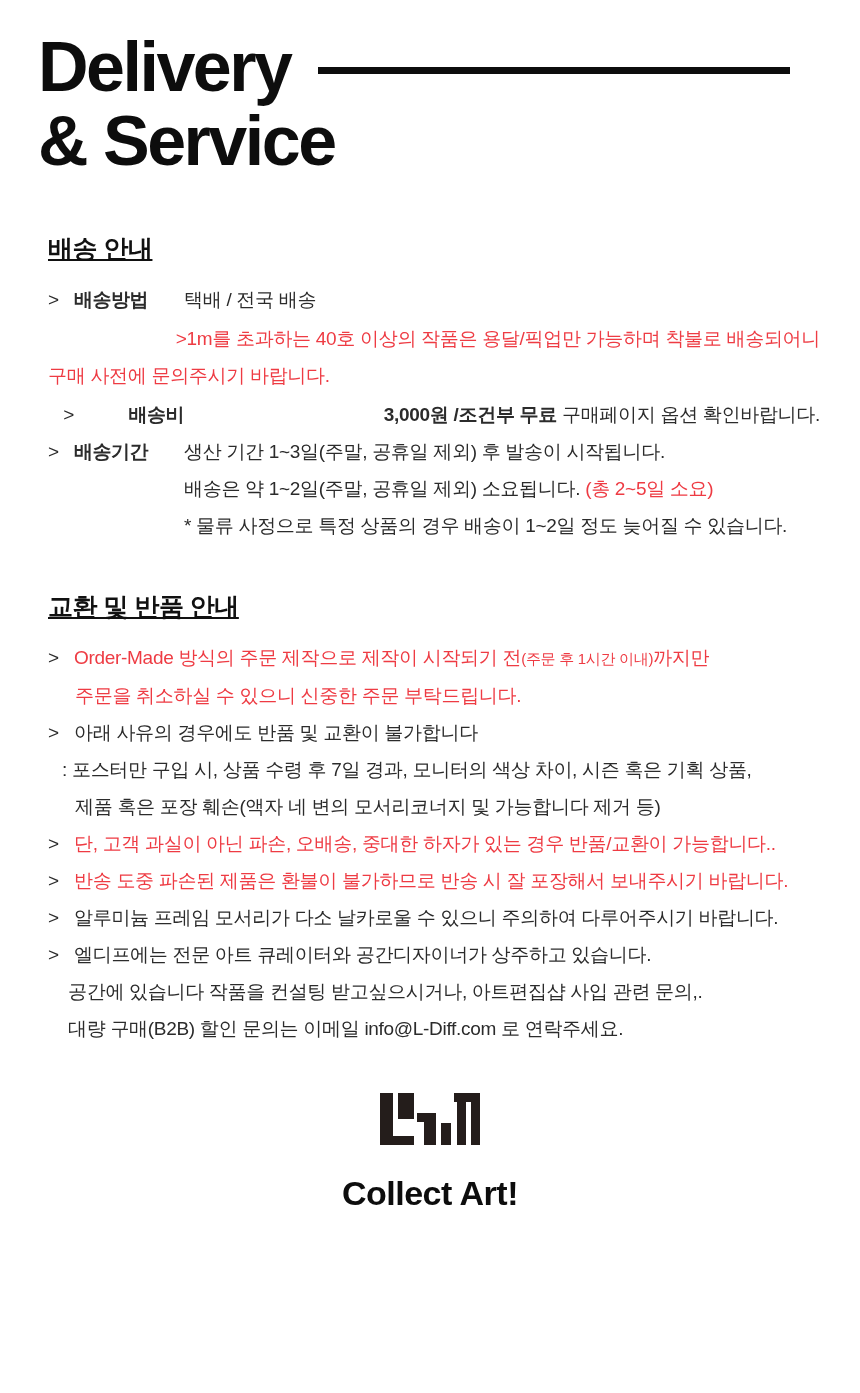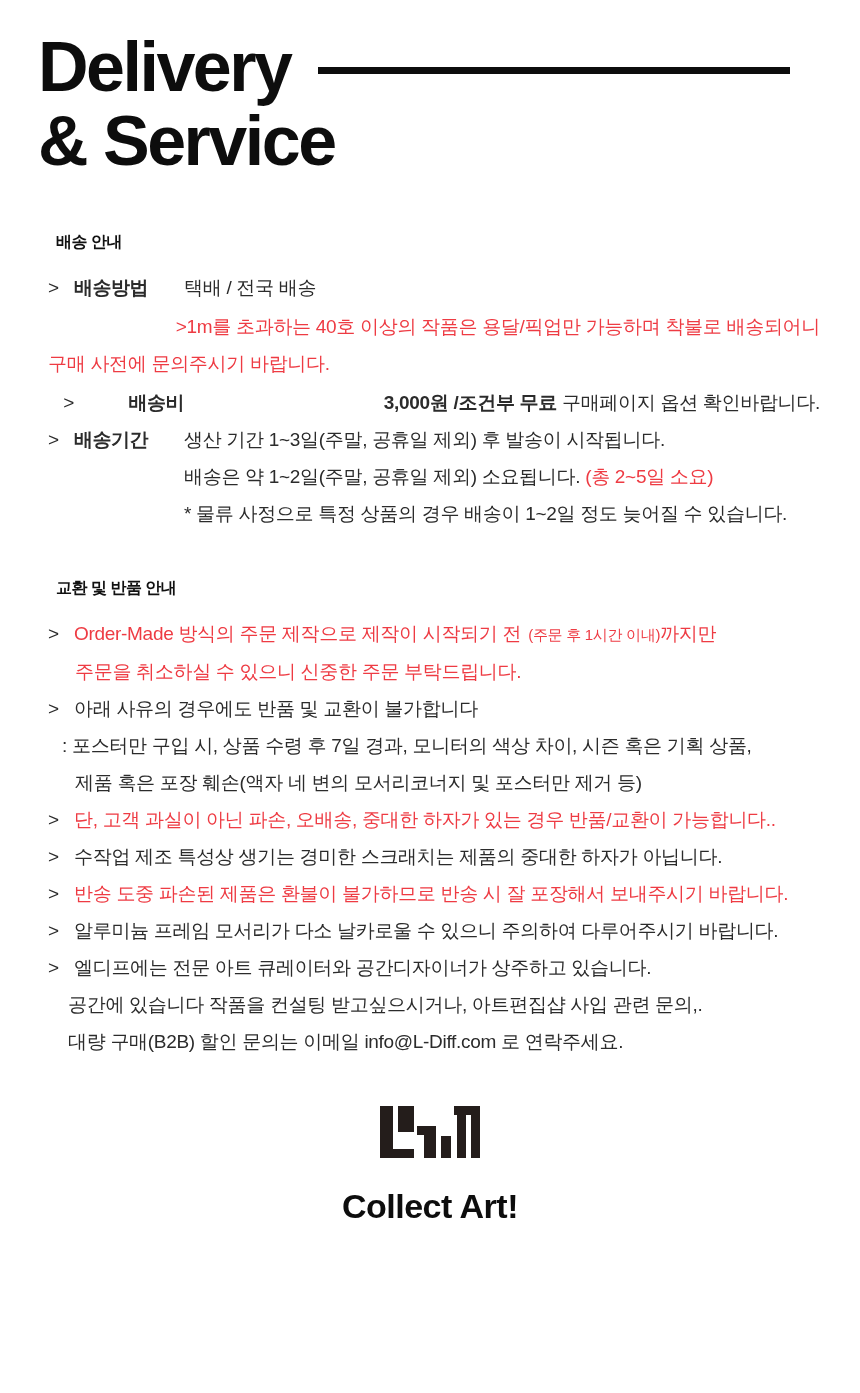--- a/index.html
+++ b/index.html
@@ -21,34 +21,34 @@
   .title-row{display:flex;align-items:center;}
   .title-line{
     font-size:70px;line-height:74px;font-weight:bold;
     letter-spacing:-2.5px;color:#0d0d0d;white-space:nowrap;
   }
   .title-rule{flex:1;height:7px;background:#0d0d0d;margin:6px 70px 0 28px;}
 
   
   .section{padding:0 40px 0 48px;}
   .sec-heading{
-    margin:8px;font-size:16px;font-weight:bold;color:var(--heading-black);
-    letter-spacing:-0.5px;white-space:nowrap;
+    margin:0;font-size:25px;font-weight:bold;color:var(--heading-black);
+    letter-spacing:-0.5px;white-space:nowrap;text-decoration:underline;
   }
   .sec-shipping .sec-heading{margin-top:54px;margin-bottom:16px;}
   .sec-returns  .sec-heading{margin-top:46px;margin-bottom:16px;}
   .sec-consult  .sec-heading{margin-top:64px;margin-bottom:14px;}
 
   .line{
     margin:0;font-size:19px;line-height:37px;letter-spacing:-0.3px;
     white-space:nowrap;color:var(--text-black);
   }
   .red{color:var(--accent-red);}
   .bold{font-weight:bold;}
-  .small{font-size:15px;margin-left:7px;}
+  .small{font-size:15px;}
 
   .kv{display:flex;}
   .mk{display:inline-block;width:26px;flex:0 0 26px;}
   .lbl{display:inline-block;width:110px;flex:0 0 110px;font-weight:bold;letter-spacing:-0.5px;}
   .val{flex:1;}
   .val-offset{padding-left:136px;}
   .ind-14{padding-left:14px;}
   .ind-27{padding-left:27px;}
   .ind-20{padding-left:20px;}
   .gap-top{margin-top:2px;text-align:right;}
@@ -115,24 +115,23 @@
   </div>
 
   <div class="section sec-returns">
     <h2 class="sec-heading">교환 및 반품 안내</h2>
 
     <p class="line"><span class="mk">&gt;</span><span class="red"><span>Order-Made 방식의 주문 제작으로 제작이 시작되기 전</span><span class="small">(주문 후 1시간 이내)</span><span>까지만</span></span></p>
     <p class="line red ind-27">주문을 취소하실 수 있으니 신중한 주문 부탁드립니다.</p>
 
     <p class="line"><span class="mk">&gt;</span><span>아래 사유의 경우에도 반품 및 교환이 불가합니다</span></p>
     <p class="line ind-14"><span>:</span>&nbsp;<span>포스터만 구입 시, 상품 수령 후 7일 경과, 모니터의 색상 차이, 시즌 혹은 기획 상품,</span></p>
-    <p class="line ind-27">제품 혹은 포장 훼손(액자 네 변의 모서리코너지 및 포스터만 제거 등)</p>
+    <p class="line ind-27">제품 혹은 포장 훼손(액자 네 변의 모서리코너지 및 가능합니다 제거 등)</p>
 
     <p class="line"><span class="mk">&gt;</span><span class="red">단, 고객 과실이 아닌 파손, 오배송, 중대한 하자가 있는 경우 반품/교환이 가능합니다..</span></p>
-    <p class="line"><span class="mk">&gt;</span><span>수작업 제조 특성상 생기는 경미한 스크래치는 제품의 중대한 하자가 아닙니다.</span></p>
     <p class="line"><span class="mk">&gt;</span><span class="red">반송 도중 파손된 제품은 환불이 불가하므로 반송 시 잘 포장해서 보내주시기 바랍니다.</span></p>
     <p class="line"><span class="mk">&gt;</span><span>알루미늄 프레임 모서리가 다소 날카로울 수 있으니 주의하여 다루어주시기 바랍니다.</span></p>
   </div>
 
   <div class="section sec-consult">
 
     <p class="line"><span class="mk">&gt;</span><span>엘디프에는 전문 아트 큐레이터와 공간디자이너가 상주하고 있습니다.</span></p>
     <p class="line ind-20">공간에 있습니다 작품을 컨설팅 받고싶으시거나, 아트편집샵 사입 관련 문의,.</p>
     <p class="line ind-20"><span>대량 구매(B2B) 할인 문의는 이메일 </span><span>info@L-Diff.com</span><span> 로 연락주세요.</span></p>
   </div>

